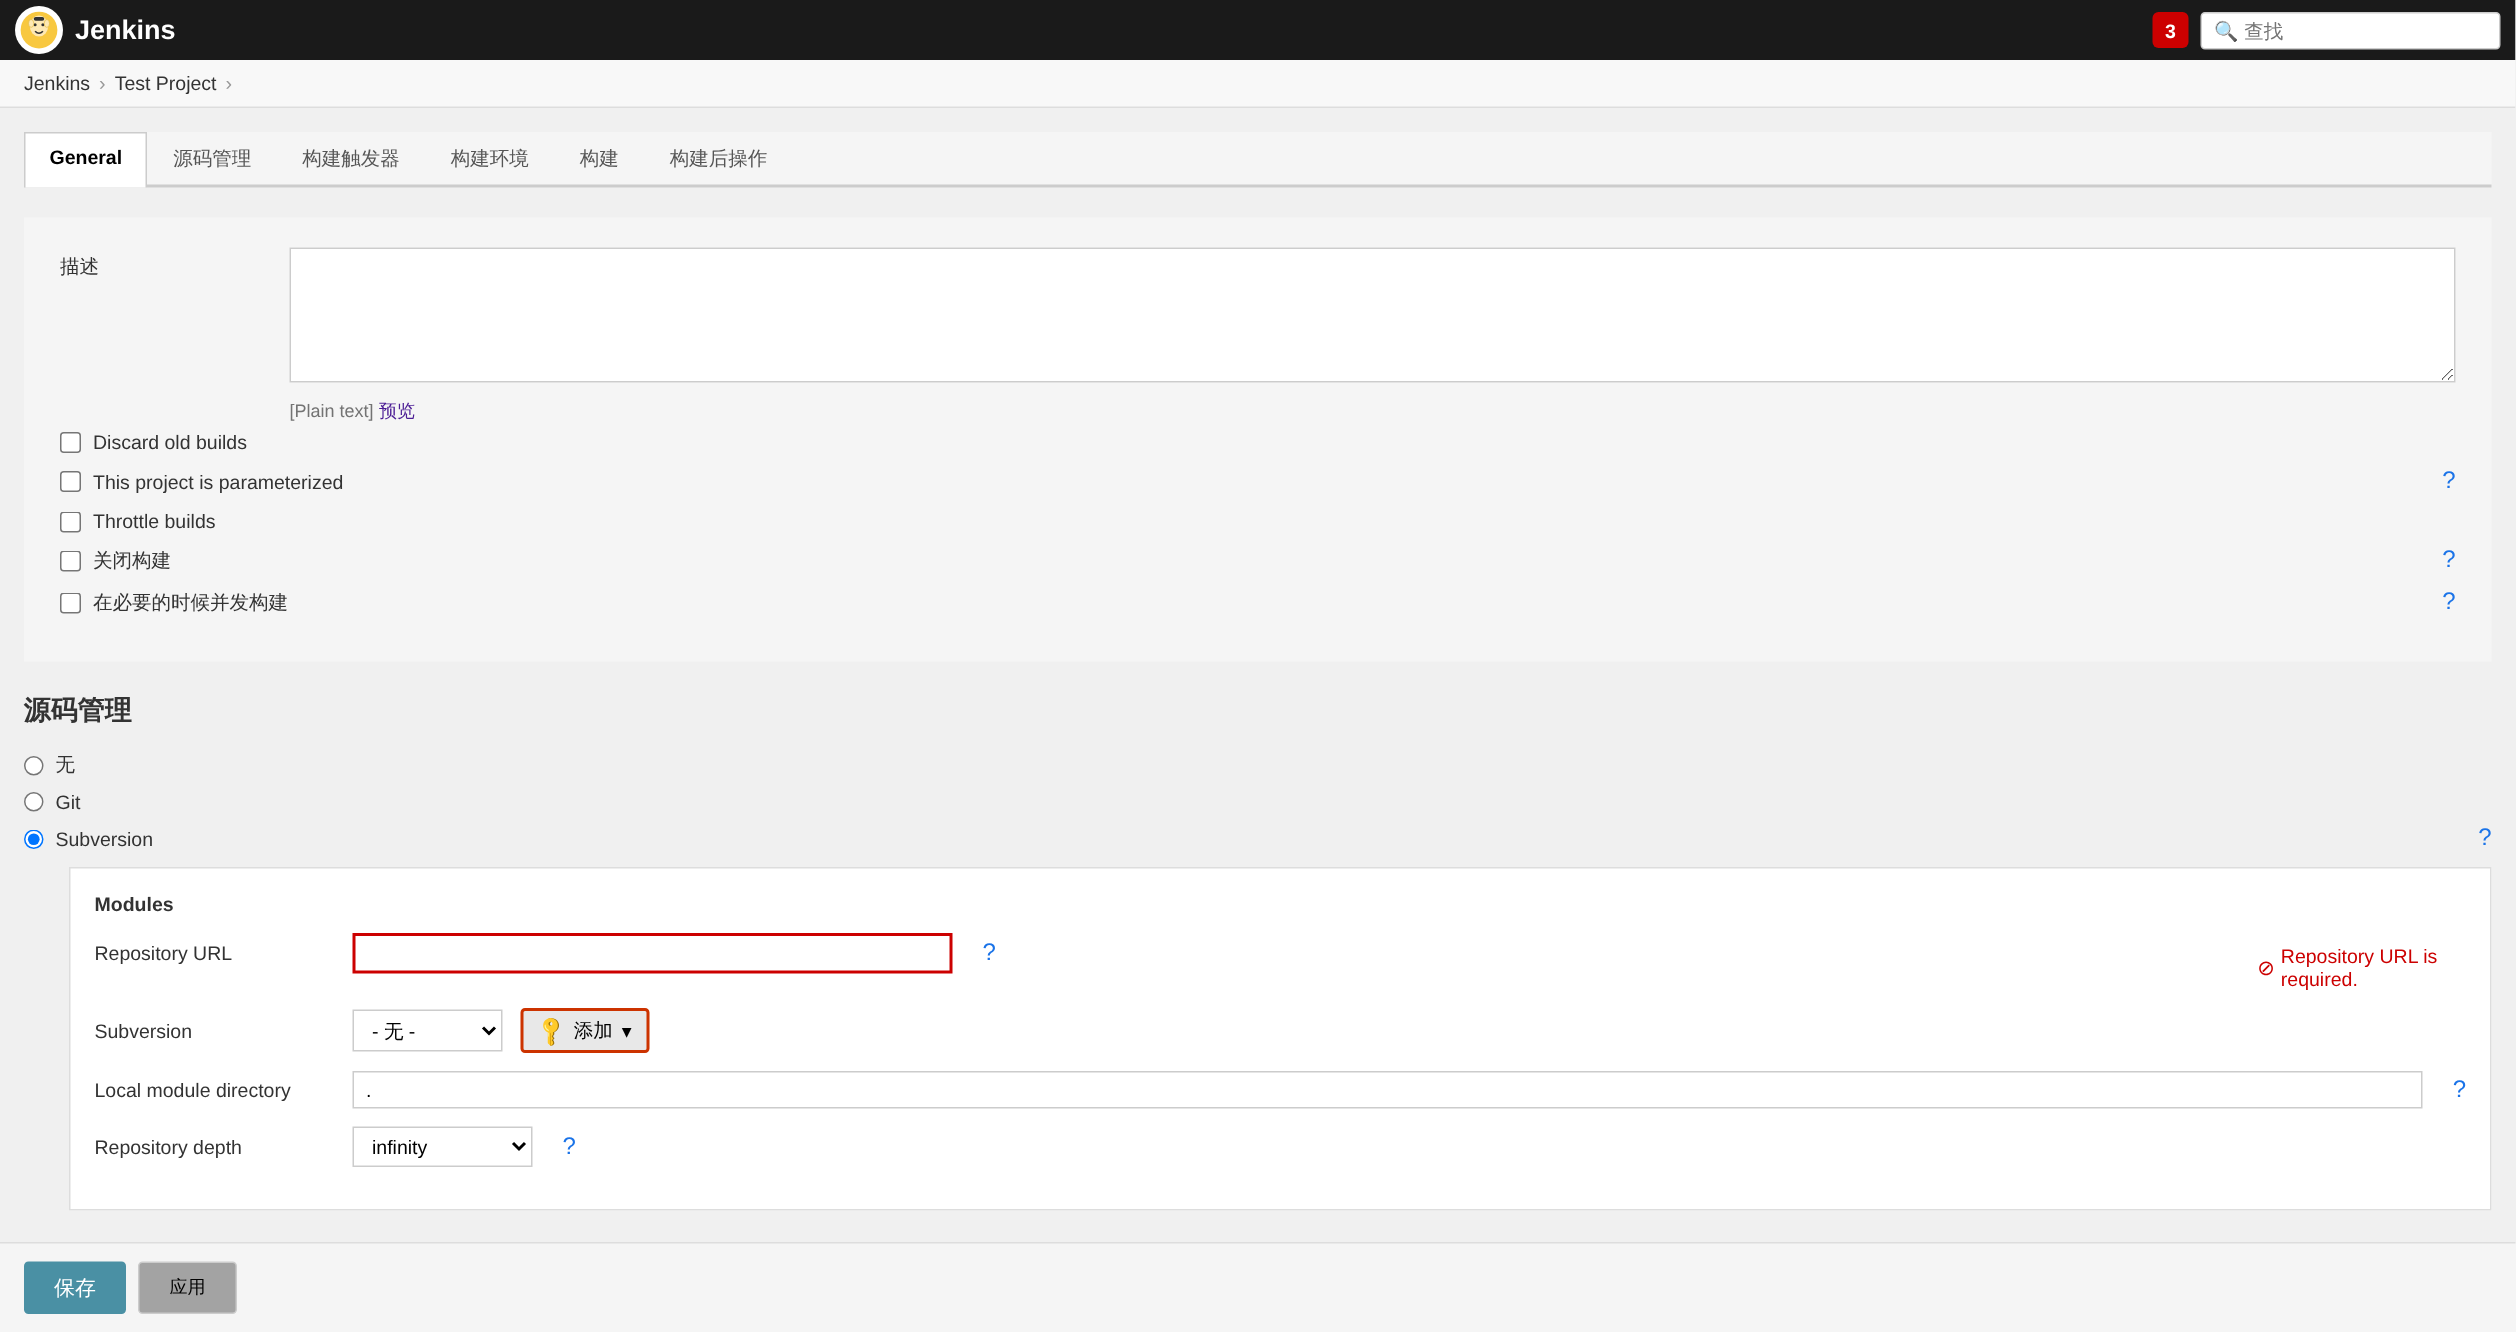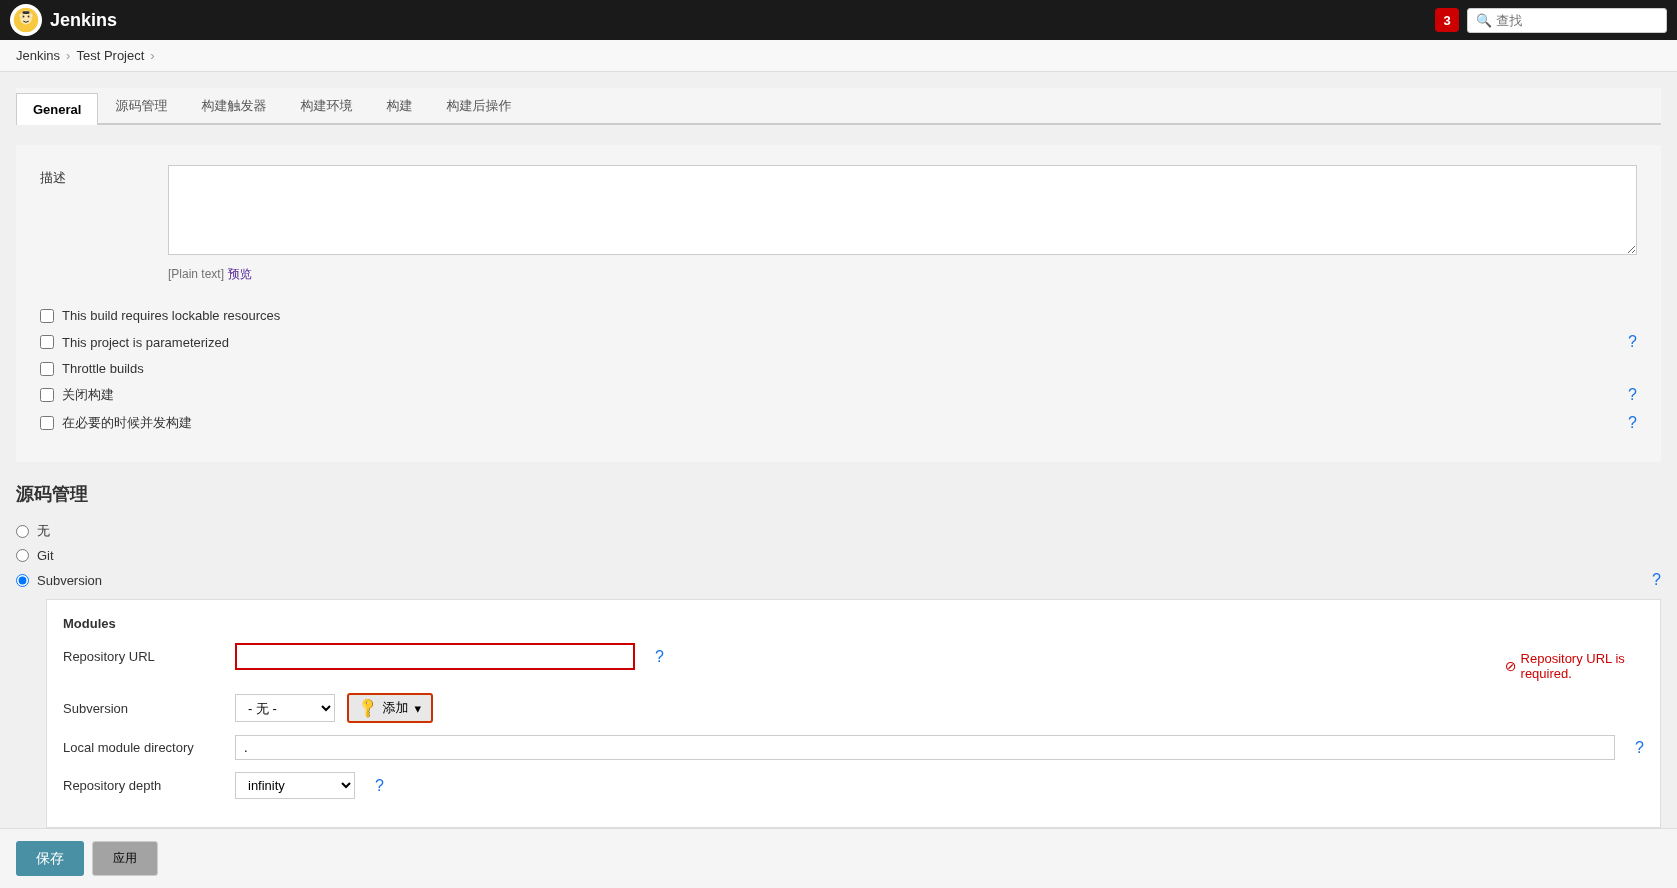--- a/index.html
+++ b/index.html
@@ -82,21 +82,20 @@
     }
     .breadcrumb a { color: #333; text-decoration: none; }
     .breadcrumb .sep { color: #999; }
 
     
     .tabs {
       display: flex;
       border-bottom: 2px solid #ccc;
       margin-bottom: 20px;
       background: #f5f5f5;
-      align-items: flex-end;
     }
     .tab {
       padding: 8px 16px;
       cursor: pointer;
       border: 1px solid transparent;
       border-bottom: none;
       font-size: 13px;
       color: #555;
     }
     .tab.active {
@@ -111,22 +110,22 @@
     
     .form-section {
       background: #f5f5f5;
       padding: 20px 24px;
       margin-bottom: 20px;
     }
 
     .form-row {
       display: flex;
       align-items: flex-start;
-      margin-bottom: 25px;
-      gap: 8px;
+      margin-bottom: 4px;
+      gap: 33px;
       justify-content: center;
     }
     .form-label {
       width: 120px;
       flex-shrink: 0;
       padding-top: 4px;
       font-size: 13px;
       color: #333;
     }
     .form-control-wrap {
@@ -375,22 +374,22 @@
         <textarea class="desc-field" style=""></textarea>
         <div style="margin-top:4px;">
           <span class="plain-text-prefix">[Plain text]</span>
           <a href="#" class="plain-text-link">预览</a>
         </div>
       </div>
     </div>
 
     <div>
       <div class="checkbox-row">
-        <input type="checkbox" id="lockable" style="">
-        <label for="lockable">This build requires lockable resources</label>
+        <input type="checkbox" id="discard-old" style="">
+        <label for="discard-old">Discard old builds</label>
       </div>
       <div class="checkbox-row">
         <input type="checkbox" id="parameterized" style="">
         <label for="parameterized">This project is parameterized</label>
         <span style="margin-left: auto; color: #1a73e8; cursor:pointer; font-size:16px;">?</span>
       </div>
       <div class="checkbox-row">
         <input type="checkbox" id="throttle" style="">
         <label for="throttle">Throttle builds</label>
       </div>

